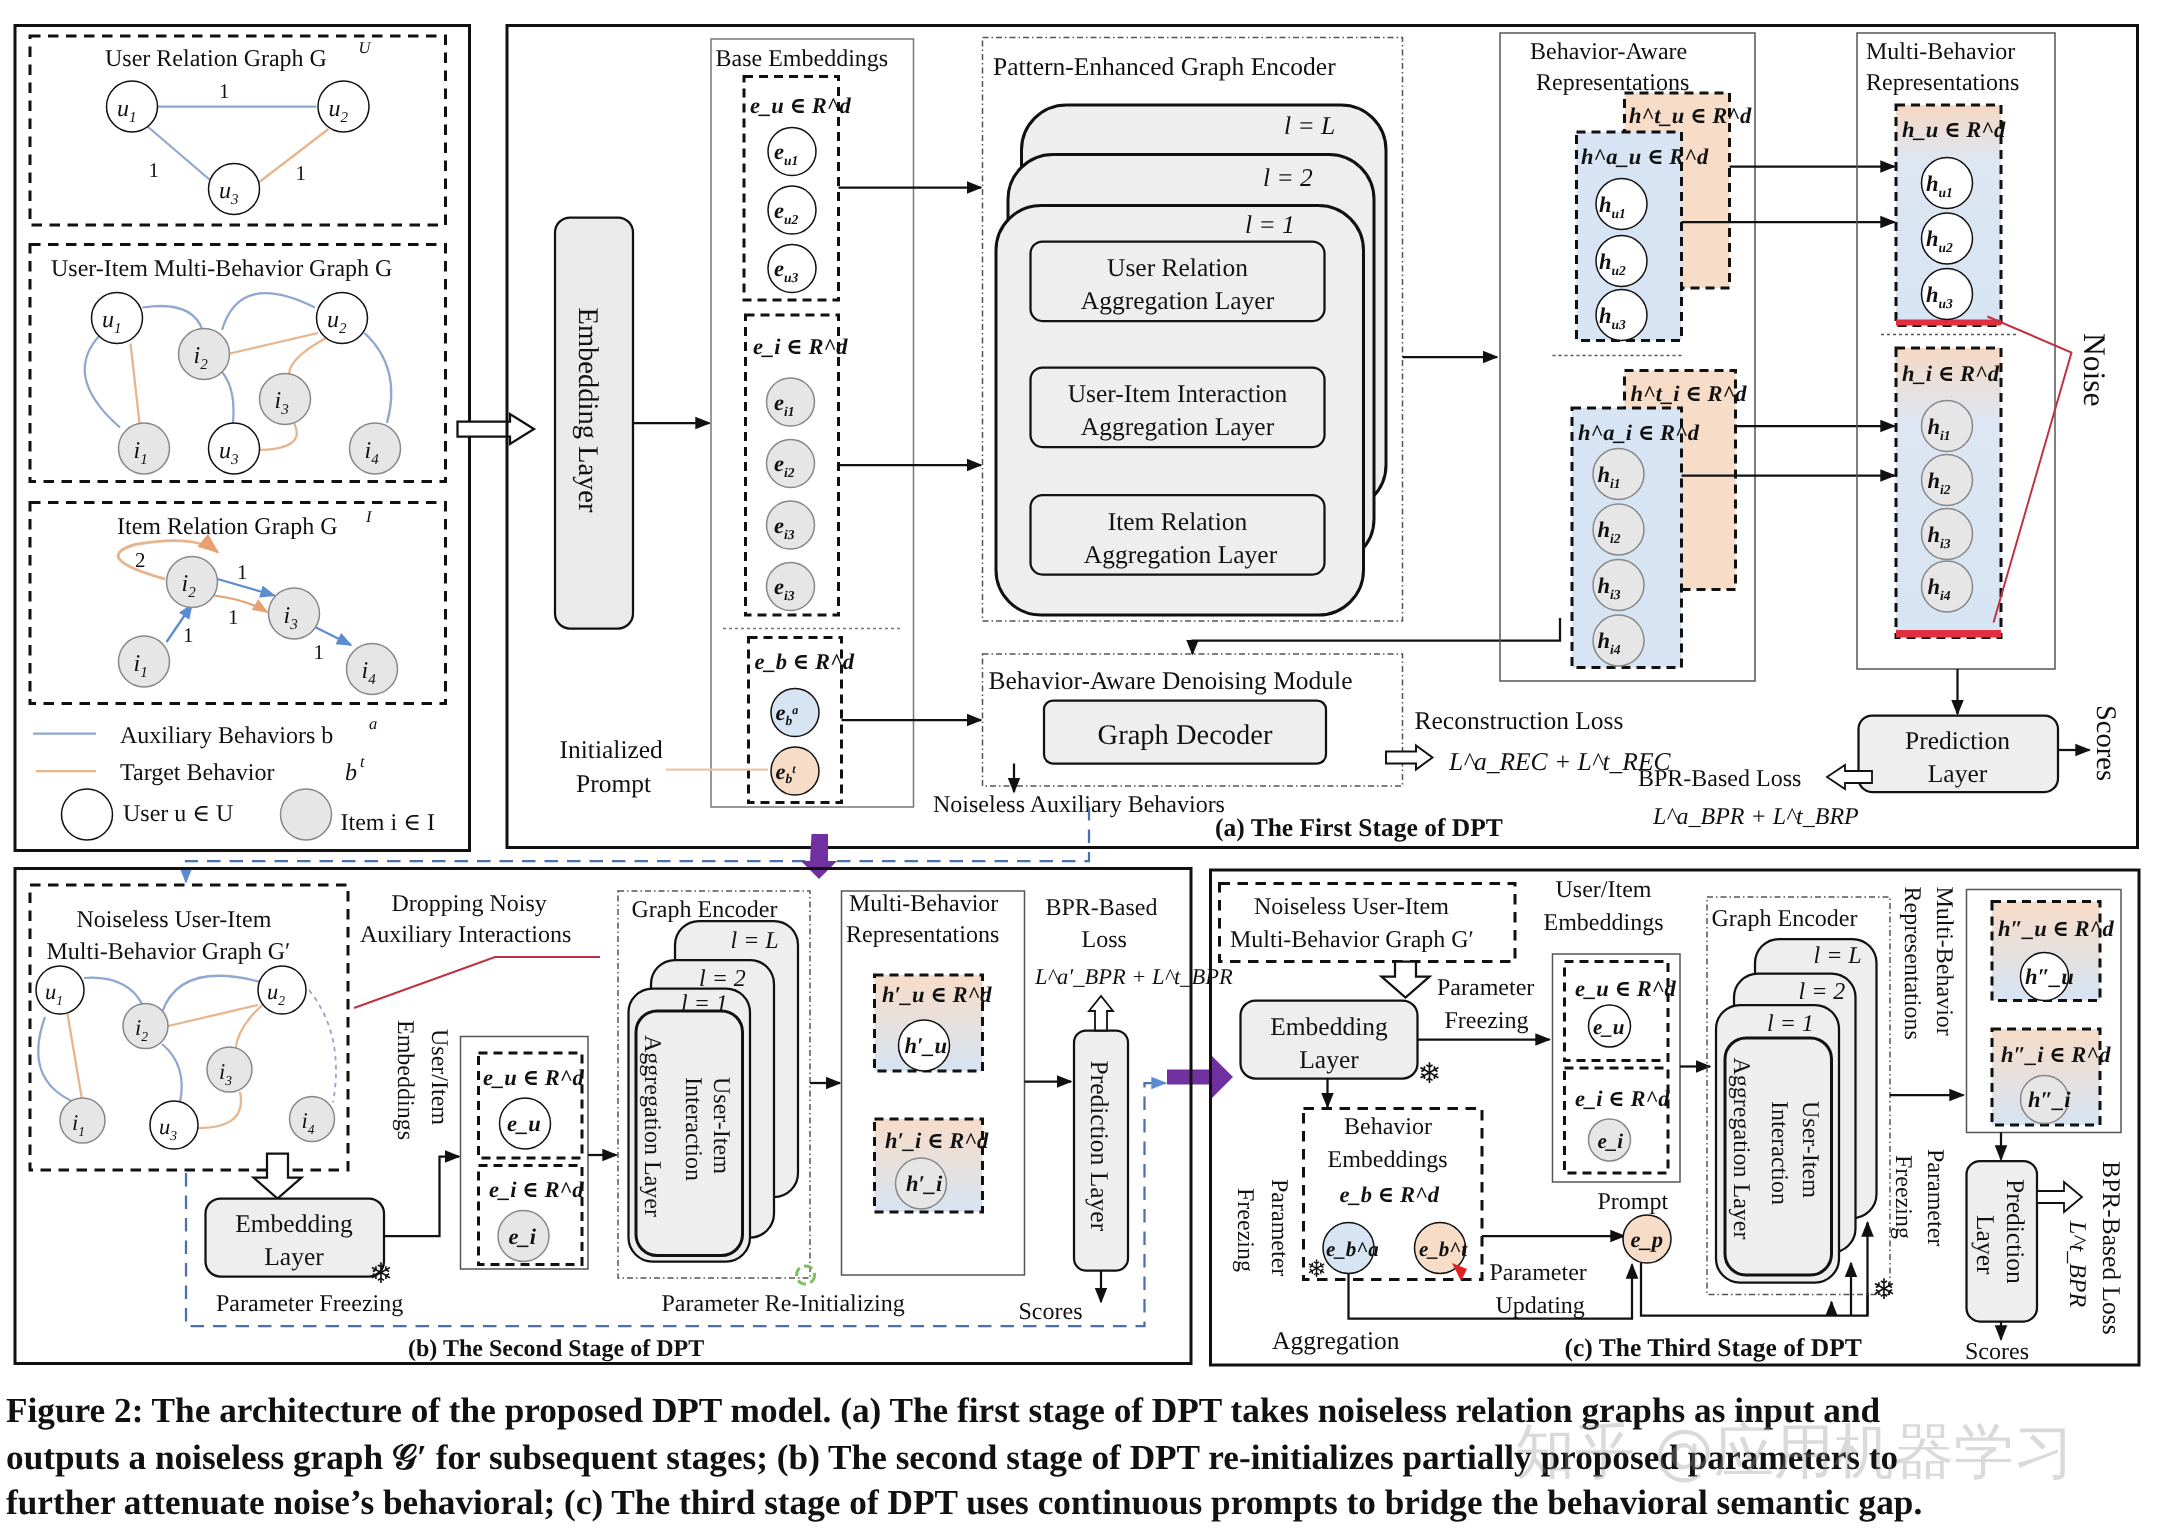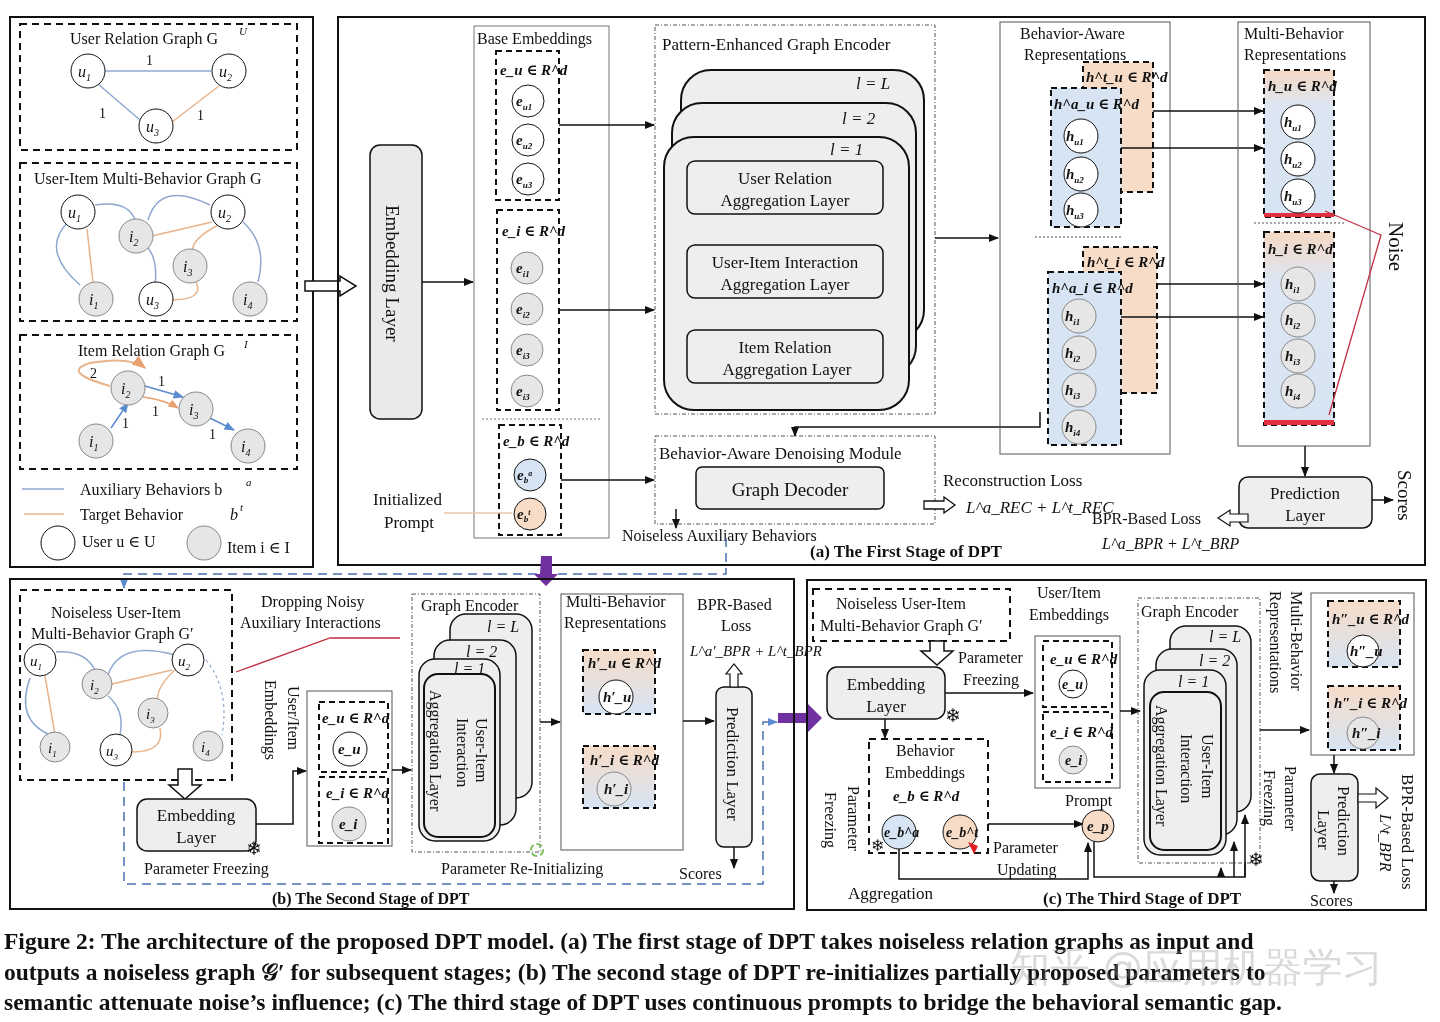--- a/index.html
+++ b/index.html
@@ -604,15 +604,15 @@
     <text class="t" font-size="16" font-style="italic" transform="translate(1380,814) rotate(90)">L^t_BPR</text>
   </g>
   <line x1="1334" y1="881" x2="1334" y2="893" stroke="#111" stroke-width="1.5" marker-end="url(#ah)"></line>
   <text class="t" x="1310" y="906" font-size="16">Scores</text>
   <text class="t" x="1043" y="904" font-size="17" font-weight="bold">(c) The Third Stage of DPT</text>
 </svg>
 
 <div class="cap">
   <div>Figure 2: The architecture of the proposed DPT model. (a) The first stage of DPT takes noiseless relation graphs as input and</div>
   <div>outputs a noiseless graph 𝒢′ for subsequent stages; (b) The second stage of DPT re-initializes partially proposed parameters to</div>
-  <div>semantic attenuate noise’s influence; (c) The third stage of DPT uses continuous prompts to bridge the behavioral semantic gap.</div>
+  <div>further attenuate noise’s behavioral; (c) The third stage of DPT uses continuous prompts to bridge the behavioral semantic gap.</div>
 </div>
 <div style="position:absolute;left:1010px;top:940px;font-family:'DejaVu Sans',sans-serif;font-size:40px;color:rgba(150,150,150,0.35);white-space:nowrap;">知乎 @应用机器学习</div>
 
 </body></html>

